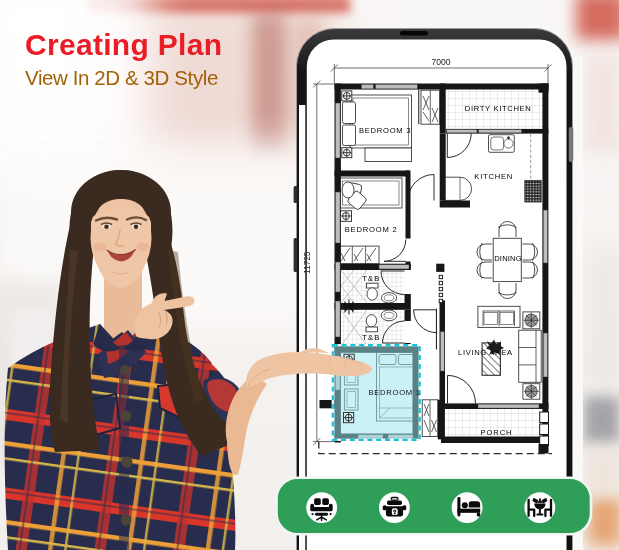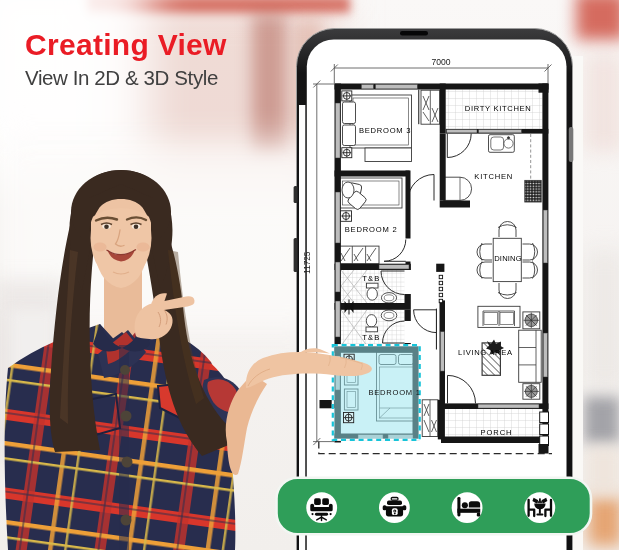--- a/index.html
+++ b/index.html
@@ -1,20 +1,20 @@
 <!DOCTYPE html>
 <html><head>
 <meta charset="utf-8">
 <style>
 html,body{margin:0;padding:0}
 #stage{position:relative;width:619px;height:550px;overflow:hidden;background:#f7f5f4;font-family:"Liberation Sans",sans-serif}
 .bgblob{position:absolute}
 #headline{position:absolute;left:25px;top:24px;z-index:3}
 #headline .big{font-size:30px;font-weight:bold;color:#ea1c25;line-height:41.5px;letter-spacing:.3px}
-#headline .sub{font-size:20.5px;color:#404040;margin-top:0px;letter-spacing:-.4px}
+#headline .sub{font-size:20.5px;color:#a16207;margin-top:0px;letter-spacing:-.4px}
 #art{position:absolute;left:0;top:0;z-index:5}
 </style>
 </head>
 <body>
 <div id="stage">
 
 <div class="bgblob" style="left:0;top:0;width:619px;height:550px;background:linear-gradient(180deg,#faf8f7 0%,#f5f2f0 60%,#f2efec 100%)"></div>
 
 <div class="bgblob" style="left:100px;top:0px;width:240px;height:180px;background:rgba(225,178,165,0.40);filter:blur(20px)"></div>
 
@@ -38,21 +38,21 @@
 
 <div class="bgblob" style="left:586px;top:250px;width:38px;height:140px;background:rgba(226,220,215,0.4);filter:blur(11px)"></div>
 
 <div class="bgblob" style="left:588px;top:496px;width:34px;height:50px;background:rgba(223,133,62,0.7);filter:blur(8px)"></div>
 <div class="bgblob" style="left:586px;top:446px;width:36px;height:50px;background:rgba(238,226,216,0.8);filter:blur(8px)"></div>
 
 <div class="bgblob" style="left:570px;top:56px;width:13px;height:494px;background:rgba(250,249,247,0.95)"></div>
 
 <div id="headline">
 
-<div class="big">Creating View</div>
+<div class="big">Creating Plan</div>
 
 
 <div class="sub">View In 2D &amp; 3D Style</div>
 </div>
 <svg id="art" width="619" height="550" viewBox="0 0 619 550">
 <defs>
 <pattern id="gridD" width="7" height="7" patternUnits="userSpaceOnUse">
           <path d="M7 0H0V7" fill="none" stroke="#c8c8c8" stroke-width="0.7"></path>
         </pattern>
 <pattern id="gridT" width="4.4" height="4.4" patternUnits="userSpaceOnUse">

